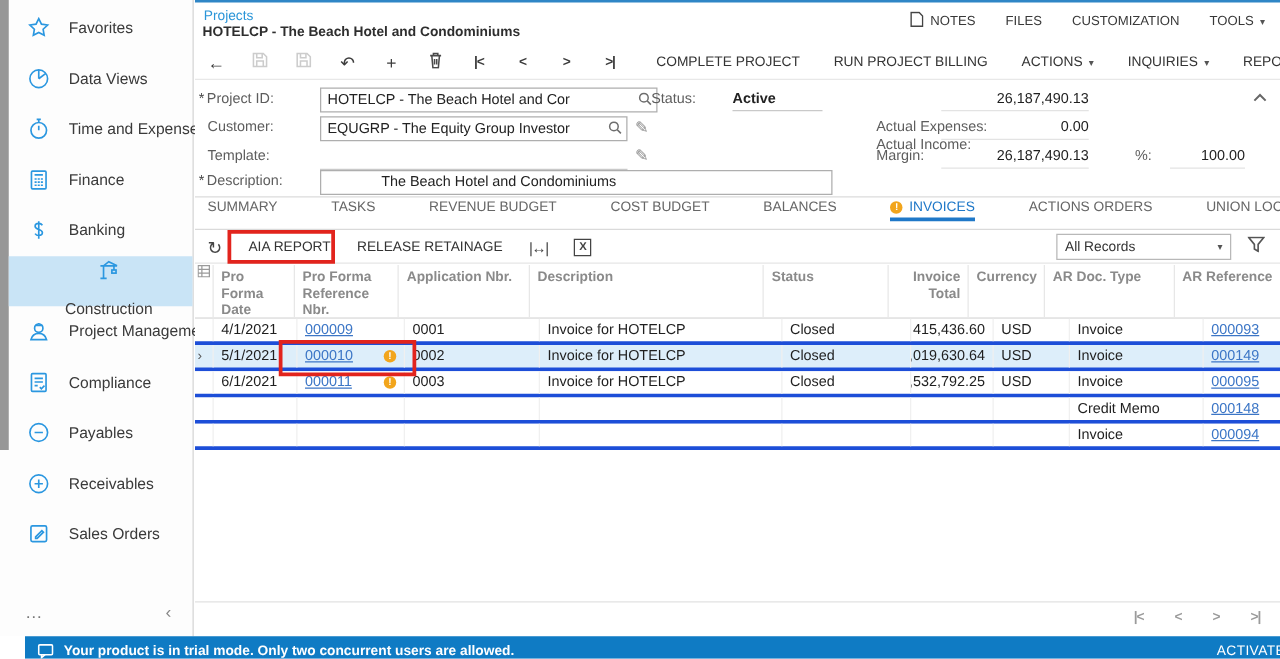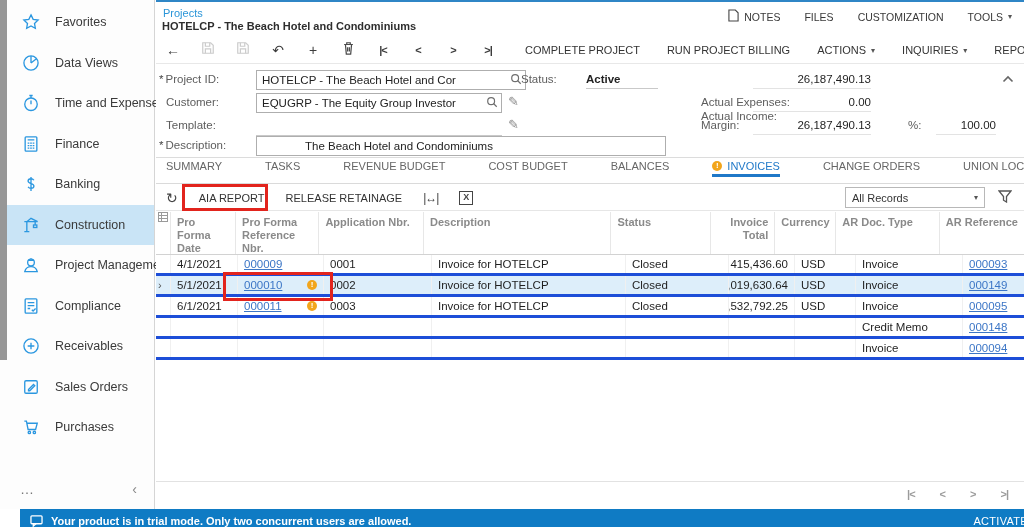--- a/index.html
+++ b/index.html
@@ -4,21 +4,21 @@
 <style>
   * { box-sizing: border-box; margin: 0; padding: 0; }
   body { font-family: "Liberation Sans", sans-serif; background:#fff; }
   #page { position:relative; width:1024px; height:527px; background:#fff; overflow:hidden; }
 
   
   .sidebar { position:absolute; left:0; top:0; width:155px; height:509px; background:#fdfdfd; border-right:1px solid #d5d5d5; }
   .sb-scroll-thumb { position:absolute; left:0; top:0; width:7px; height:360px; background:#979797; }
   .sb-items { position:absolute; left:7px; top:2px; right:0; }
   .sb-item { display:flex; align-items:center; gap:13px; height:40.5px; padding-left:13px; cursor:pointer; }
-  .sb-item.active { background:#c9e4f6; }
+  .sb-item.active { background:#c9e4f6;flex-direction:column; }
   .sb-item .sb-icon { width:22px; height:22px; flex:0 0 22px; display:flex; align-items:center; justify-content:center; }
   .sb-item .sb-icon svg { stroke:#2b97e0; fill:none; stroke-width:1.6; }
   .sb-label { font-size:12.5px; color:#3a3a3a; white-space:nowrap; }
   .sb-footer { position:absolute; left:0; bottom:10px; width:155px; height:20px; display:flex; align-items:center; justify-content:space-between; padding:0 18px 0 20px; color:#777; }
   .sb-more { font-size:14px; letter-spacing:1px; cursor:pointer; }
   .sb-collapse { font-size:14px; color:#888; cursor:pointer; }
 
   
   .content { position:absolute; left:156px; top:0; width:868px; height:509px; background:#fff; }
   .content::before { content:""; position:absolute; top:0; left:0; right:0; height:2px; background:#2f86c6; }
@@ -183,43 +183,42 @@
               <rect x="5" y="3.5" width="14" height="17" rx="1"></rect>
               <path d="M8 8h8M8 11.5h8M8 15h3M13 16.5l1.5 1.5 3-3"></path>
             </svg>
           </span>
         <span class="sb-label">Compliance</span>
       </div>
       <div class="sb-item">
         <span class="sb-icon">
             <svg width="20" height="20" viewBox="0 0 24 24">
               <circle cx="12" cy="12" r="8.5"></circle>
+              <path d="M8 12h8"></path>
+            </svg>
+          </span>
+        <span class="sb-label">Payables</span>
+      </div>
+      <div class="sb-item">
+        <span class="sb-icon">
+            <svg width="20" height="20" viewBox="0 0 24 24">
+              <circle cx="12" cy="12" r="8.5"></circle>
               <path d="M8 12h8M12 8v8"></path>
             </svg>
           </span>
         <span class="sb-label">Receivables</span>
       </div>
       <div class="sb-item">
         <span class="sb-icon">
             <svg width="20" height="20" viewBox="0 0 24 24">
               <rect x="4.5" y="4.5" width="15" height="15" rx="1.5"></rect>
               <path d="M9 15l6-6 1.5 1.5-6 6H9z"></path>
             </svg>
           </span>
         <span class="sb-label">Sales Orders</span>
-      </div>
-      <div class="sb-item">
-        <span class="sb-icon">
-            <svg width="20" height="20" viewBox="0 0 24 24">
-              <path d="M4 5h2.5l2 10h9l2-7.5H7"></path>
-              <circle cx="10" cy="18.5" r="1.4"></circle>
-              <circle cx="16" cy="18.5" r="1.4"></circle>
-            </svg>
-          </span>
-        <span class="sb-label">Purchases</span>
       </div>
     </div>
     <div class="sb-footer">
       <span class="sb-more">…</span>
       <span class="sb-collapse">‹</span>
     </div>
   </div>
 
   <div class="content">
 
@@ -354,21 +353,21 @@
           <span>COST BUDGET</span>
         </span>
       <span class="tab">
           <span>BALANCES</span>
         </span>
       <span class="tab active">
           <span class="warn-dot">!</span>
           <span>INVOICES</span>
         </span>
       <span class="tab">
-          <span>CHANGE ORDERS</span>
+          <span>ACTIONS ORDERS</span>
         </span>
       <span class="tab">
           <span>UNION LOCALS</span>
         </span>
       <span class="tab">
           <span>ACTIVITY HISTORY</span>
         </span>
 
     </div>
 

